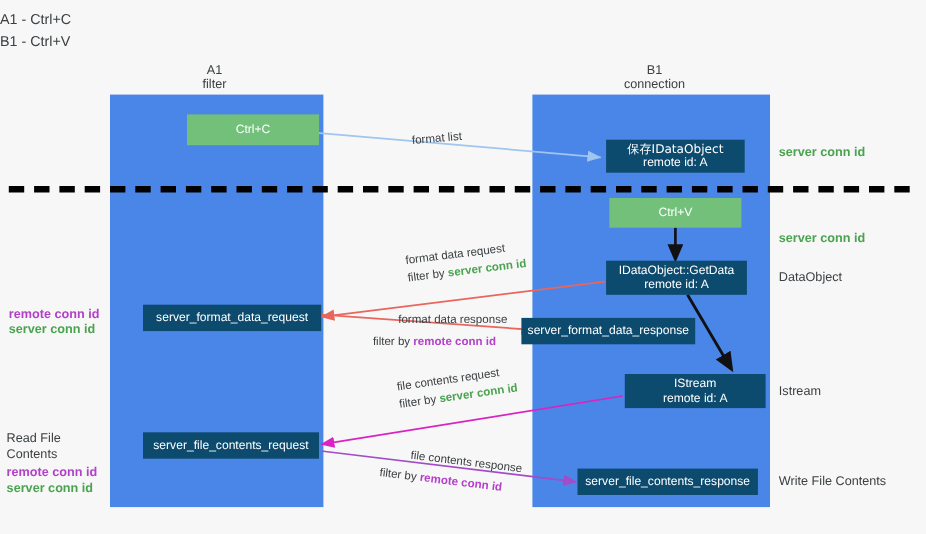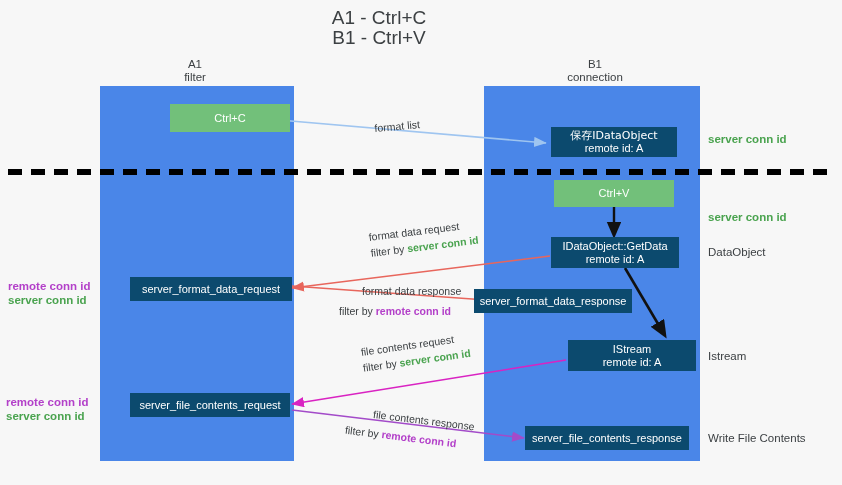--- a/index.html
+++ b/index.html
@@ -7,22 +7,22 @@
     width:842px;height:485px;
     background:#f7f7f7;
     font-family:"Liberation Sans","DejaVu Sans",sans-serif;
     position:relative;overflow:hidden;
     -webkit-font-smoothing:antialiased;
   }
   #stage{position:absolute;inset:0;}
   svg.layer{position:absolute;left:0;top:0;width:842px;height:485px;pointer-events:none;}
 
   .title{
-    position:absolute;left:0;top:8px;width:758px;text-align:center;
-    font-size:19px;color:#3c4043;line-height:20px;
+    position:absolute;left:0;top:8px;width:758px;
+    font-size:13px;color:#3c4043;line-height:20px;
   }
 
   .colhead{
     position:absolute;text-align:center;font-size:11.5px;color:#3c4043;
     line-height:13px;
   }
 
   .lane{
     position:absolute;background:#4a86e8;
   }
@@ -159,20 +159,21 @@
   <div class="sidelabel" style="left:708px;top:349px;">Istream</div>
 
   <div class="sidelabel" style="left:708px;top:431px;">Write File Contents</div>
 
   <div class="sidelabel" style="left:8px;top:279px;width:90px;text-align:left;">
     <div class="conn-purple">remote conn id</div>
     <div class="conn-green">server conn id</div>
   </div>
 
   <div class="sidelabel" style="left:6px;top:392px;width:96px;text-align:left;">
+    <div>Read File Contents</div>
     <div class="conn-purple" style="margin-top:3px;">remote conn id</div>
     <div class="conn-green">server conn id</div>
   </div>
 
   <div class="arrowlabel rot" style="left:374px;top:122px;transform:rotate(-5deg);">
     <span>format list</span>
   </div>
 
   <div class="arrowlabel rot" style="left:368px;top:231px;transform:rotate(-7deg);">
     <div>format data request</div>

